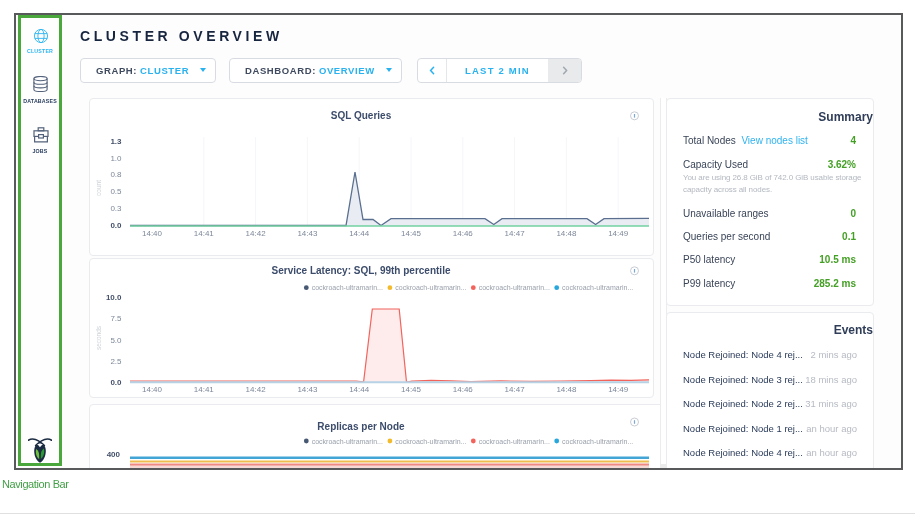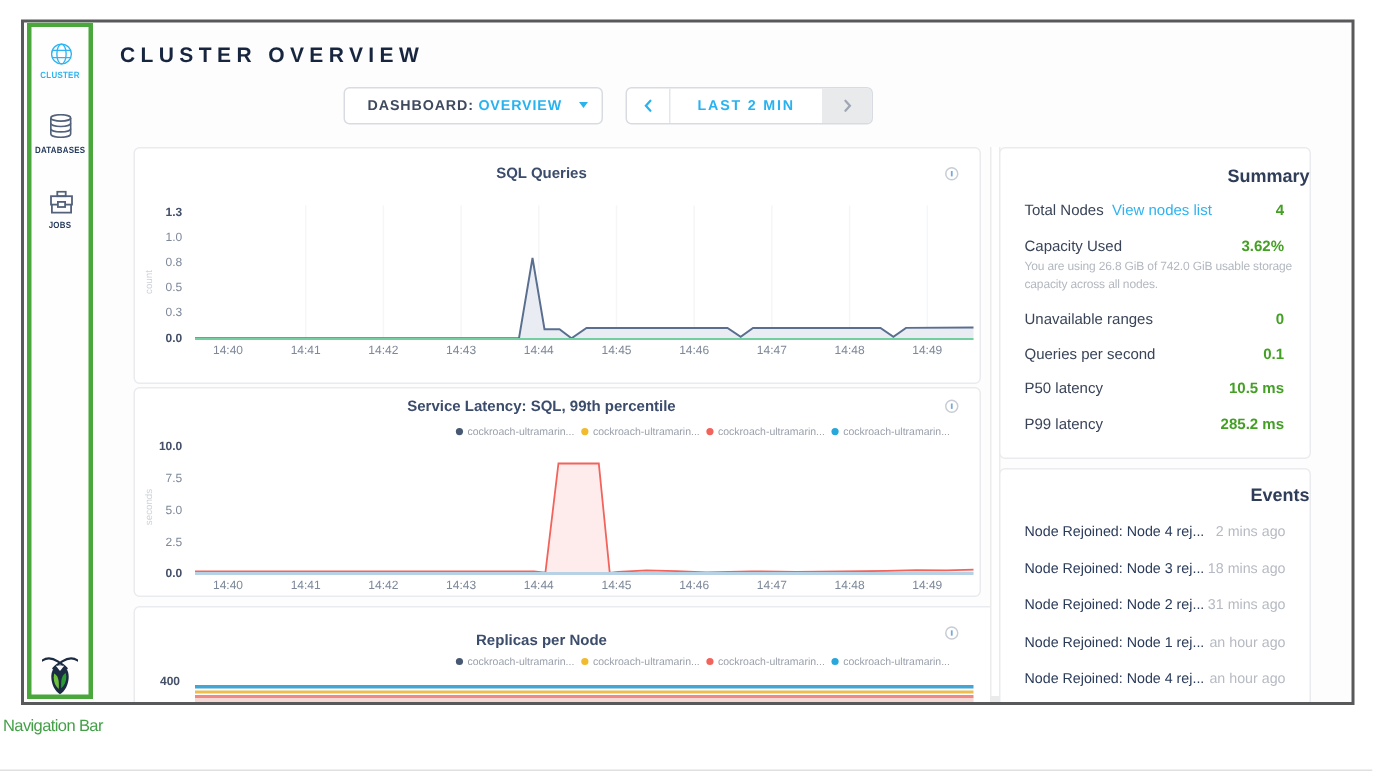--- a/index.html
+++ b/index.html
@@ -51,20 +51,21 @@
       <path d="M23.7 2.3 C21 0.4 17 0.7 13.5 2.9 C11.5 4.2 9.2 5.8 7.6 7.6" fill="none" stroke="#1b2b42" stroke-width="1.5" stroke-linecap="round"></path>
       <path d="M12 5.6 C8.2 5.6 6.2 9 6.2 13 C6.2 18.5 8.8 23 12 24.8 C15.2 23 17.8 18.5 17.8 13 C17.8 9 15.8 5.6 12 5.6 Z" fill="#1b2b42"></path>
       <path d="M9.2 5.9 L14.8 5.9 L12 9.3 Z" fill="#fbfbfc"></path>
       <path d="M8.1 11 C10.3 12.2 11.2 14.8 11.2 17.8 L11.2 21.3 C9 19.6 7.8 16.8 7.8 13.6 Z" fill="#6fc13c"></path>
       <path d="M15.9 10.6 C13.7 11.8 12.8 14.4 12.8 17.4 L12.8 20.9 C15 19.2 16.2 16.4 16.2 13.2 Z" fill="#2b9a34"></path>
     </svg>
   </div>
 
   <div class="abs" style="left:64px; top:13px; font-size:14px; font-weight:bold; letter-spacing:3.6px; color:#17253f;">CLUSTER OVERVIEW</div>
 
+  <div class="ctl" style="left:64px; width:136px;">GRAPH:<span class="blue" style="margin-left:3px;">CLUSTER</span><span class="caret"></span></div>
   <div class="ctl" style="left:213px; width:173px;">DASHBOARD:<span class="blue" style="margin-left:3px;">OVERVIEW</span><span class="caret"></span></div>
   <div class="ctl" style="left:401px; width:165px; padding:0; justify-content:stretch;">
     <span style="width:28.7px; height:100%; display:flex; align-items:center; justify-content:center; border-right:1px solid #e4e7ea;">
         <svg width="6" height="9" viewBox="0 0 6 9">
           <path d="M4.6 1.2 L1.6 4.5 L4.6 7.8" fill="none" stroke="#28b2f0" stroke-width="1.5" stroke-linecap="round"></path>
         </svg>
       </span>
     <span class="blue" style="flex:1; text-align:center; letter-spacing:1.2px;">LAST 2 MIN</span>
     <span style="width:32.8px; height:100%; display:flex; align-items:center; justify-content:center; background:#e9eaeb; border-radius:0 3px 3px 0;">
         <svg width="6" height="9" viewBox="0 0 6 9">

